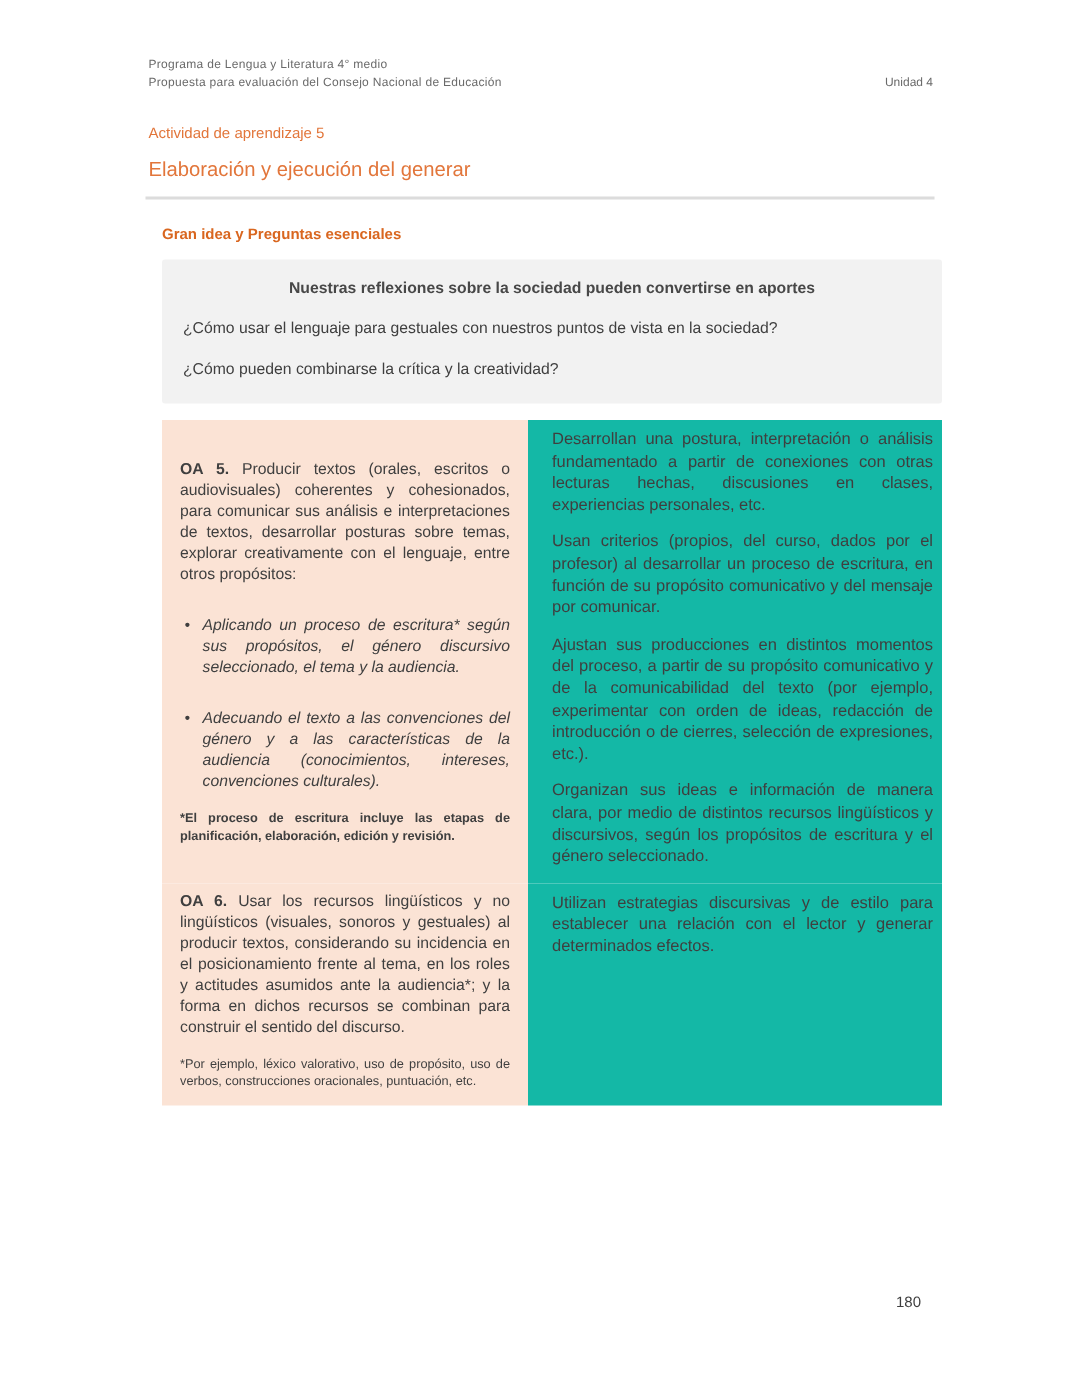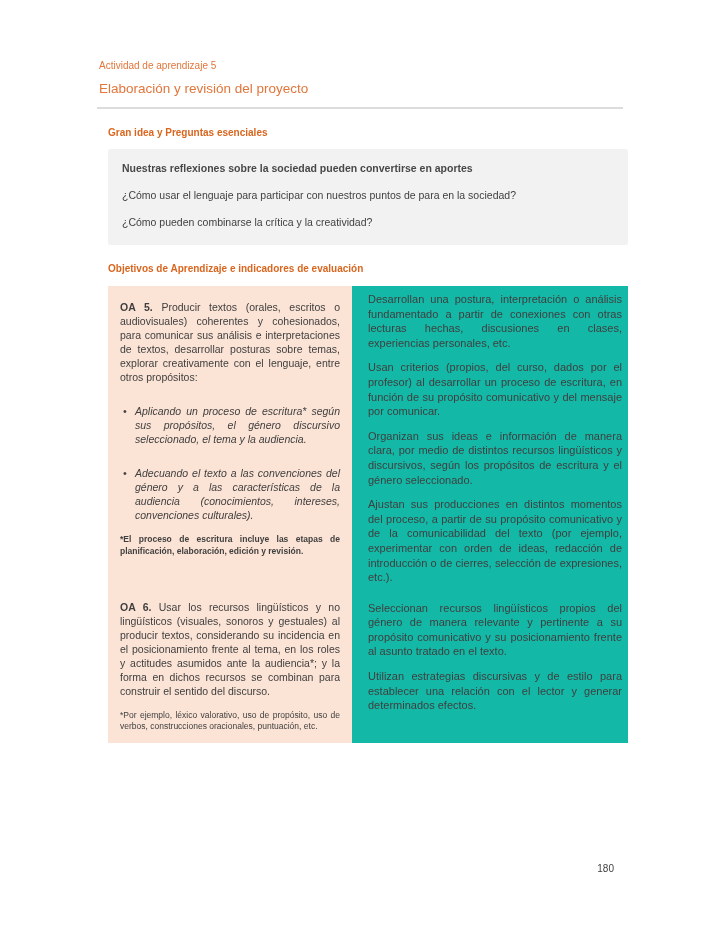--- a/index.html
+++ b/index.html
@@ -69,37 +69,38 @@
     border-radius: 2px;
     margin-top: 10px;
     padding: 13px 14px 16px;
   }
   .statement {
     margin: 0;
     font-size: 10.5px;
     font-weight: 700;
     color: #484848;
     line-height: 13px;
+    text-align: center;
   }
   .question {
     margin: 14px 0 0;
     font-size: 10.5px;
     line-height: 13px;
     color: #3f3f3f;
   }
   
   .oa-table {
     display: grid;
     grid-template-columns: 244px 1fr;
     margin-top: 11px;
   }
   .cell { min-width: 0; }
   .cell-left {
     background: #fbe3d5;
-    padding: 14px 12px 10px 12px;
+    padding: 26px 12px 10px 12px;
     font-size: 10.5px;
     line-height: 14px;
     text-align: justify;
   }
   .cell-left.row2 { padding-top: 5px; }
   .cell-right {
     background: #14b8a6;
     padding: 6px 6px 0 16px;
   }
   .cell-right p {
@@ -144,63 +145,68 @@
     bottom: 58px;
     font-size: 10px;
     color: #3f3f3f;
   }
 </style>
 </head>
 <body>
 
 <div class="page">
 
+  <header class="doc-header">
+    <div>
+      <div class="meta-line">Programa de Lengua y Literatura 4° medio</div>
+      <div class="meta-line">Propuesta para evaluación del Consejo Nacional de Educación</div>
+    </div>
+    <div class="unit">Unidad 4</div>
+  </header>
 
   <h1 class="activity-title">Actividad de aprendizaje 5</h1>
-  <h2 class="activity-subtitle">Elaboración y revisión del proyecto</h2>
+  <h2 class="activity-subtitle">Elaboración y ejecución del generar</h2>
 
   <hr class="divider">
 
   <section class="inner">
 
     <h3 class="section-heading">Gran idea y Preguntas esenciales</h3>
 
     <div class="gray-box">
       <p class="statement">Nuestras reflexiones sobre la sociedad pueden convertirse en aportes</p>
-      <p class="question">¿Cómo usar el lenguaje para participar con nuestros puntos de para en la sociedad?</p>
+      <p class="question">¿Cómo usar el lenguaje para gestuales con nuestros puntos de vista en la sociedad?</p>
       <p class="question">¿Cómo pueden combinarse la crítica y la creatividad?</p>
     </div>
 
-    <h3 class="section-heading">Objetivos de Aprendizaje e indicadores de evaluación</h3>
 
     <div class="oa-table">
 
       <div class="cell cell-left">
         <p class="oa-p"><span class="oa-label">OA 5.</span> <span>Producir textos (orales, escritos o audiovisuales) coherentes y cohesionados, para comunicar sus análisis e interpretaciones de textos, desarrollar posturas sobre temas, explorar creativamente con el lenguaje, entre otros propósitos:</span></p>
         <ul class="oa-bullets">
           <li>Aplicando un proceso de escritura* según sus propósitos, el género discursivo seleccionado, el tema y la audiencia.</li>
           <li>Adecuando el texto a las convenciones del género y a las características de la audiencia (conocimientos, intereses, convenciones culturales).</li>
         </ul>
         <p class="footnote bold">*El proceso de escritura incluye las etapas de planificación, elaboración, edición y revisión.</p>
       </div>
 
       <div class="cell cell-right">
         <p>Desarrollan una postura, interpretación o análisis fundamentado a partir de conexiones con otras lecturas hechas, discusiones en clases, experiencias personales, etc.</p>
         <p>Usan criterios (propios, del curso, dados por el profesor) al desarrollar un proceso de escritura, en función de su propósito comunicativo y del mensaje por comunicar.</p>
+        <p>Ajustan sus producciones en distintos momentos del proceso, a partir de su propósito comunicativo y de la comunicabilidad del texto (por ejemplo, experimentar con orden de ideas, redacción de introducción o de cierres, selección de expresiones, etc.).</p>
         <p>Organizan sus ideas e información de manera clara, por medio de distintos recursos lingüísticos y discursivos, según los propósitos de escritura y el género seleccionado.</p>
-        <p>Ajustan sus producciones en distintos momentos del proceso, a partir de su propósito comunicativo y de la comunicabilidad del texto (por ejemplo, experimentar con orden de ideas, redacción de introducción o de cierres, selección de expresiones, etc.).</p>
       </div>
 
       <div class="cell cell-left row2">
         <p class="oa-p"><span class="oa-label">OA 6.</span> <span>Usar los recursos lingüísticos y no lingüísticos (visuales, sonoros y gestuales) al producir textos, considerando su incidencia en el posicionamiento frente al tema, en los roles y actitudes asumidos ante la audiencia*; y la forma en dichos recursos se combinan para construir el sentido del discurso.</span></p>
         <p class="footnote">*Por ejemplo, léxico valorativo, uso de propósito, uso de verbos, construcciones oracionales, puntuación, etc.</p>
       </div>
 
       <div class="cell cell-right">
-        <p>Seleccionan recursos lingüísticos propios del género de manera relevante y pertinente a su propósito comunicativo y su posicionamiento frente al asunto tratado en el texto.</p>
         <p>Utilizan estrategias discursivas y de estilo para establecer una relación con el lector y generar determinados efectos.</p>
       </div>
 
     </div>
   </section>
 
   <div class="page-number">180</div>
 
 </div>
 

